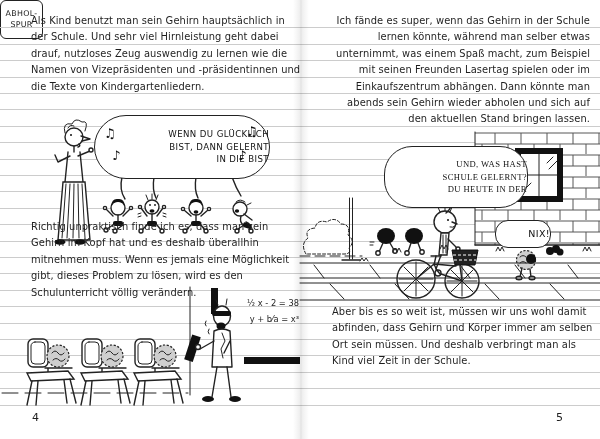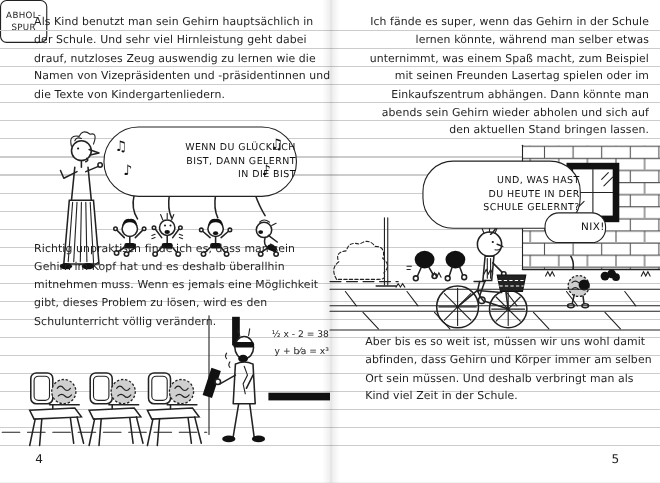--- a/index.html
+++ b/index.html
@@ -8,22 +8,22 @@
   .book::before{content:"";position:absolute;left:0;top:12px;width:100%;height:408px;z-index:0;
         background:repeating-linear-gradient(to bottom,transparent 0 15.4px,#cccccc 15.4px 16.4px);}
   .gutter{position:absolute;left:293px;top:0;width:16px;height:100%;z-index:5;pointer-events:none;
         background:linear-gradient(to right,rgba(0,0,0,0),rgba(0,0,0,.06) 40%,rgba(0,0,0,.11) 50%,rgba(0,0,0,.06) 60%,rgba(0,0,0,0));}
   .para{position:absolute;font-size:9.9px;line-height:16.4px;letter-spacing:.1px;z-index:2;}
   .pageno{position:absolute;font-size:11px;z-index:2;}
   .bubble{position:absolute;background:#fff;border:1.5px solid #222;display:flex;flex-direction:column;
         align-items:flex-end;justify-content:center;text-align:center;z-index:3;
         font-size:8.6px;letter-spacing:.4px;line-height:1.5;color:#111;}
   #song-bubble{left:94px;top:115px;width:174px;height:62px;border-radius:32px;}
-  #question-bubble{left:384px;top:146px;width:142px;height:60px;border-radius:28px;}
-  #nix-bubble{left:495px;top:193px;width:54px;height:26px;border-radius:13px;font-size:9.5px;}
+  #question-bubble{left:384px;top:146px;width:142px;height:60px;border-radius:28px;font-family:Liberation Serif, serif;}
+  #nix-bubble{left:495px;top:220px;width:54px;height:26px;border-radius:13px;font-size:9.5px;}
   #pickup-sign{left:330px;top:160px;width:41px;height:37px;border:1.7px solid #222;border-radius:6px;
         background:#fff;display:flex;flex-direction:column;align-items:center;justify-content:center;
         font-size:7.9px;letter-spacing:.3px;line-height:1.35;z-index:3;}
   #board-formulas{position:absolute;left:233px;top:295px;width:66px;text-align:right;
         font-size:8.3px;line-height:16px;z-index:3;}
   .note{position:absolute;font-size:13px;z-index:4;color:#111;}
   svg.illus{position:absolute;z-index:2;overflow:visible;}
   svg .ln{stroke:#222;fill:none;stroke-width:1.4;stroke-linecap:round;stroke-linejoin:round;}
   svg .thin{stroke:#222;fill:none;stroke-width:1;stroke-linecap:round;}
   svg .fillw{fill:#fff;stroke:#222;stroke-width:1.4;}
@@ -262,22 +262,22 @@
     </g>
   </svg>
 
   <div id="pickup-sign">
     <div>ABHOL-</div>
     <div>SPUR</div>
   </div>
 
   <div class="bubble" id="question-bubble">
     <div>UND, WAS HAST</div>
+    <div>SCHULE GELERNT?</div>
     <div>DU HEUTE IN DER</div>
-    <div>SCHULE GELERNT?</div>
   </div>
 
   <div class="bubble" id="nix-bubble">
     <div>NIX!</div>
   </div>
 
   <div class="para" style="left:332px;top:304px;width:262px;">Aber bis es so weit ist, müssen wir uns wohl damit abfinden, dass Gehirn und Körper immer am selben Ort sein müssen. Und deshalb verbringt man als Kind viel Zeit in der Schule.</div>
 
   <div class="pageno" style="left:556px;top:411px;">5</div>
 </div>

